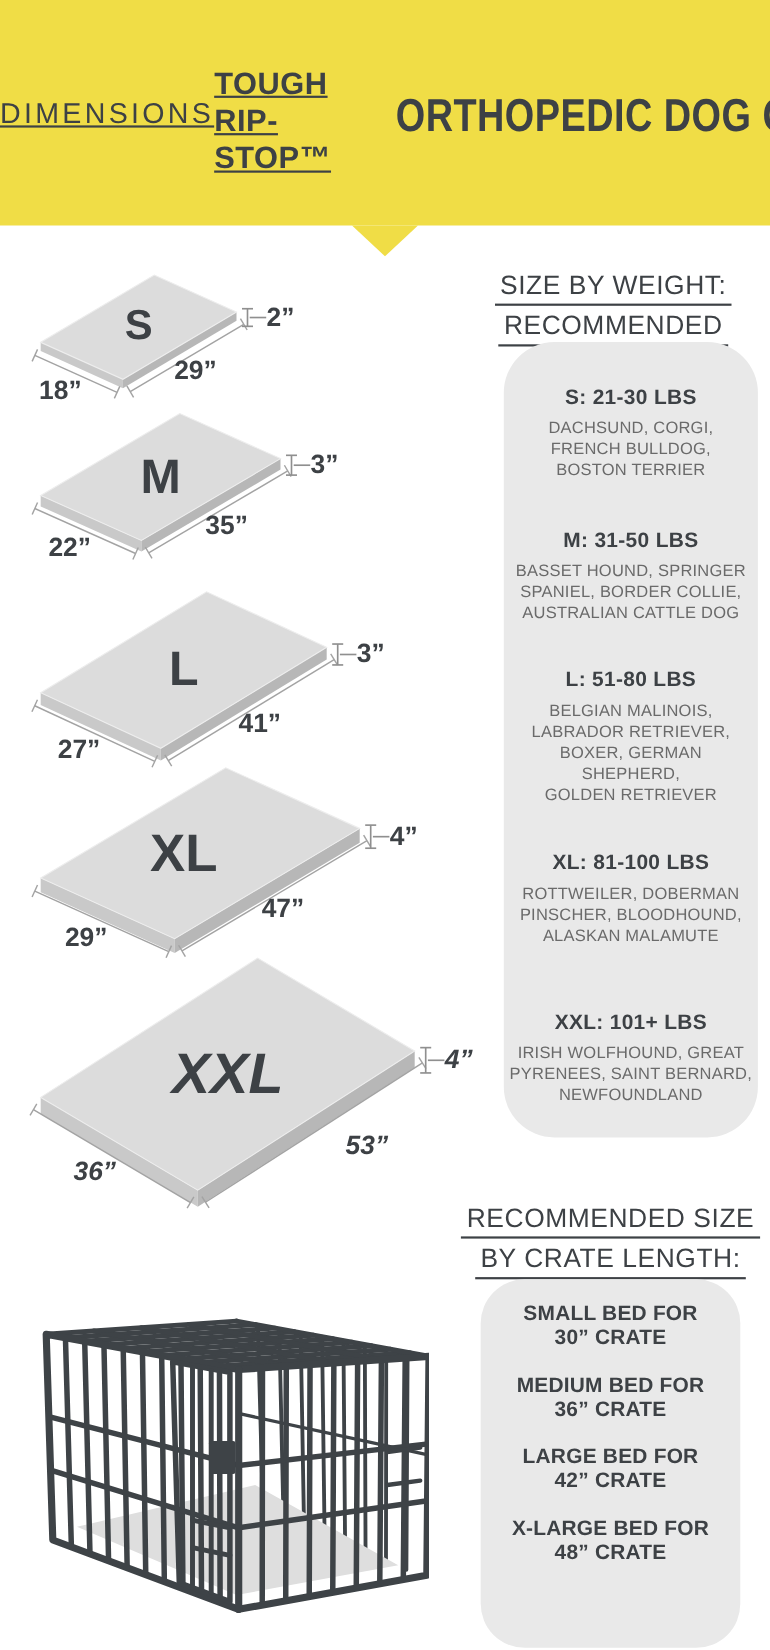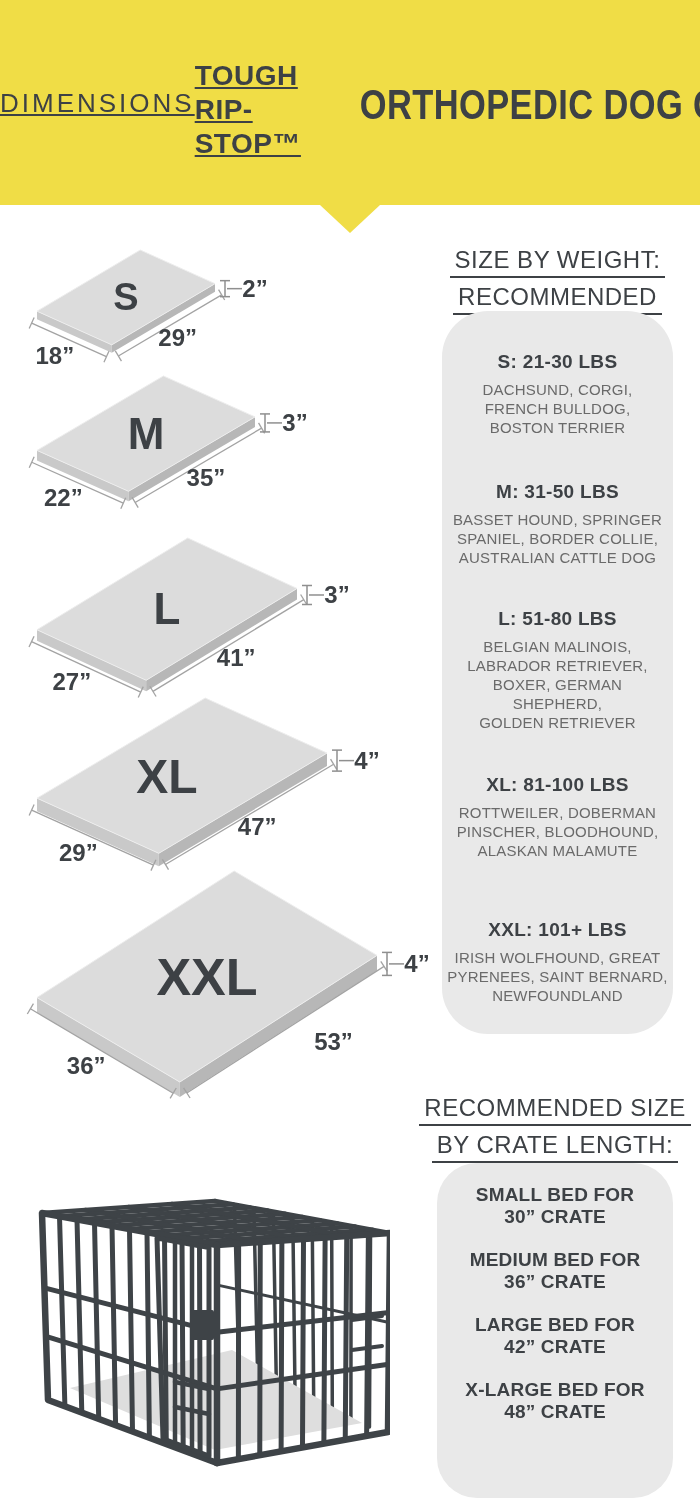--- a/index.html
+++ b/index.html
@@ -16,21 +16,21 @@
       border-left:30px solid transparent;border-right:30px solid transparent;
       border-top:28px solid var(--yellow,#f0dd46);}
   
   .sec-heading{position:absolute;text-align:center;font-size:24px;line-height:27px;font-weight:400;letter-spacing:.5px;}
   .sec-heading>div{margin-bottom:5px;}
   .uline{display:inline-block;border-bottom:2px solid var(--charcoal,#3d4145);padding:0 5px 3px;}
   #weight-heading{left:430px;top:246px;width:255px;}
   #crate-heading{left:408px;top:1094px;width:294px;}
   
   .panel{position:absolute;background:var(--panel,#e9e9e9);border-radius:46px;}
-  #weight-panel{left:442px;top:311px;width:231px;height:723px;}
+  #weight-panel{left:458px;top:311px;width:231px;height:723px;}
   #crate-panel{left:437px;top:1163px;width:236px;height:335px;border-radius:40px;
       display:flex;flex-direction:column;align-items:center;padding-top:21px;box-sizing:border-box;gap:21px;}
   .wgroup{position:absolute;left:0;right:0;text-align:center;}
   .wgroup .wtitle{font-size:19px;font-weight:700;letter-spacing:.3px;}
   .wgroup .wbreeds{margin-top:7px;font-size:15px;line-height:19px;color:var(--breed,#6a6a6a);
       white-space:pre-line;letter-spacing:.2px;}
   .citem{text-align:center;font-size:19px;font-weight:700;line-height:22px;letter-spacing:.2px;}
   
   .bed{position:absolute;}
   .bed svg{overflow:visible;display:block;}
@@ -128,21 +128,21 @@
           <line x1="300" y1="52.11" x2="300" y2="73.11" stroke="#8f8f8f" stroke-width="1.5"></line>
           <line x1="295" y1="52.11" x2="305" y2="52.11" stroke="#8f8f8f" stroke-width="1.5"></line>
           <line x1="295" y1="73.11" x2="305" y2="73.11" stroke="#8f8f8f" stroke-width="1.5"></line>
           <line x1="302" y1="62.61" x2="317" y2="62.61" stroke="#8f8f8f" stroke-width="1.5"></line>
         </svg>
         <span class="bed-letter" style="left: 130px; top: 77.655px; font-size: 48px;">XL</span>
         <span class="dim" style="left: 41.3576px; top: 155.265px;">29”</span>
         <span class="dim" style="left: 220.23px; top: 129.265px;">47”</span>
         <span class="dim" style="left: 330px; top: 62.61px;">4”</span>
       </div>
-      <div class="bed" style="left: 37px; top: 871px; width: 340px; height: 226px;">
+      <div class="bed" style="left: 37px; top: 871px; width: 340px; height: 226px; font-style: italic;">
         <svg width="340" height="226" viewBox="0 0 340 226">
           <polygon points="0,126.6 142.8,211 142.8,226 0,141.6" fill="#c9c9c9"></polygon>
           <polygon points="142.8,211 340,84.4 340,99.4 142.8,226" fill="#b7b7b7"></polygon>
           <polygon points="0,126.6 197.2,0 340,84.4 142.8,211" fill="#dcdcdc" stroke="#ededed" stroke-width="1"></polygon>
           <line x1="-6.614537180395413" y1="137.79142072701973" x2="136.1854628196046" y2="222.19142072701973" stroke="#a3a3a3" stroke-width="1.3"></line>
           <line x1="-3.561673866366761" y1="132.62614962224137" x2="-9.667400494424065" y2="142.95669183179805" stroke="#a3a3a3" stroke-width="1.3"></line>
           <line x1="139.23832613363325" y1="217.0261496222414" x2="133.13259950557594" y2="227.35669183179806" stroke="#a3a3a3" stroke-width="1.3"></line>
           <line x1="149.82311827466896" y1="221.93964394758856" x2="347.02311827466895" y2="95.33964394758858" stroke="#a3a3a3" stroke-width="1.3"></line>
           <line x1="146.58167907097558" y1="216.89057751024" x2="153.0645574783623" y2="226.98871038493715" stroke="#a3a3a3" stroke-width="1.3"></line>
           <line x1="343.7816790709756" y1="90.29057751024001" x2="350.2645574783623" y2="100.38871038493716" stroke="#a3a3a3" stroke-width="1.3"></line>

